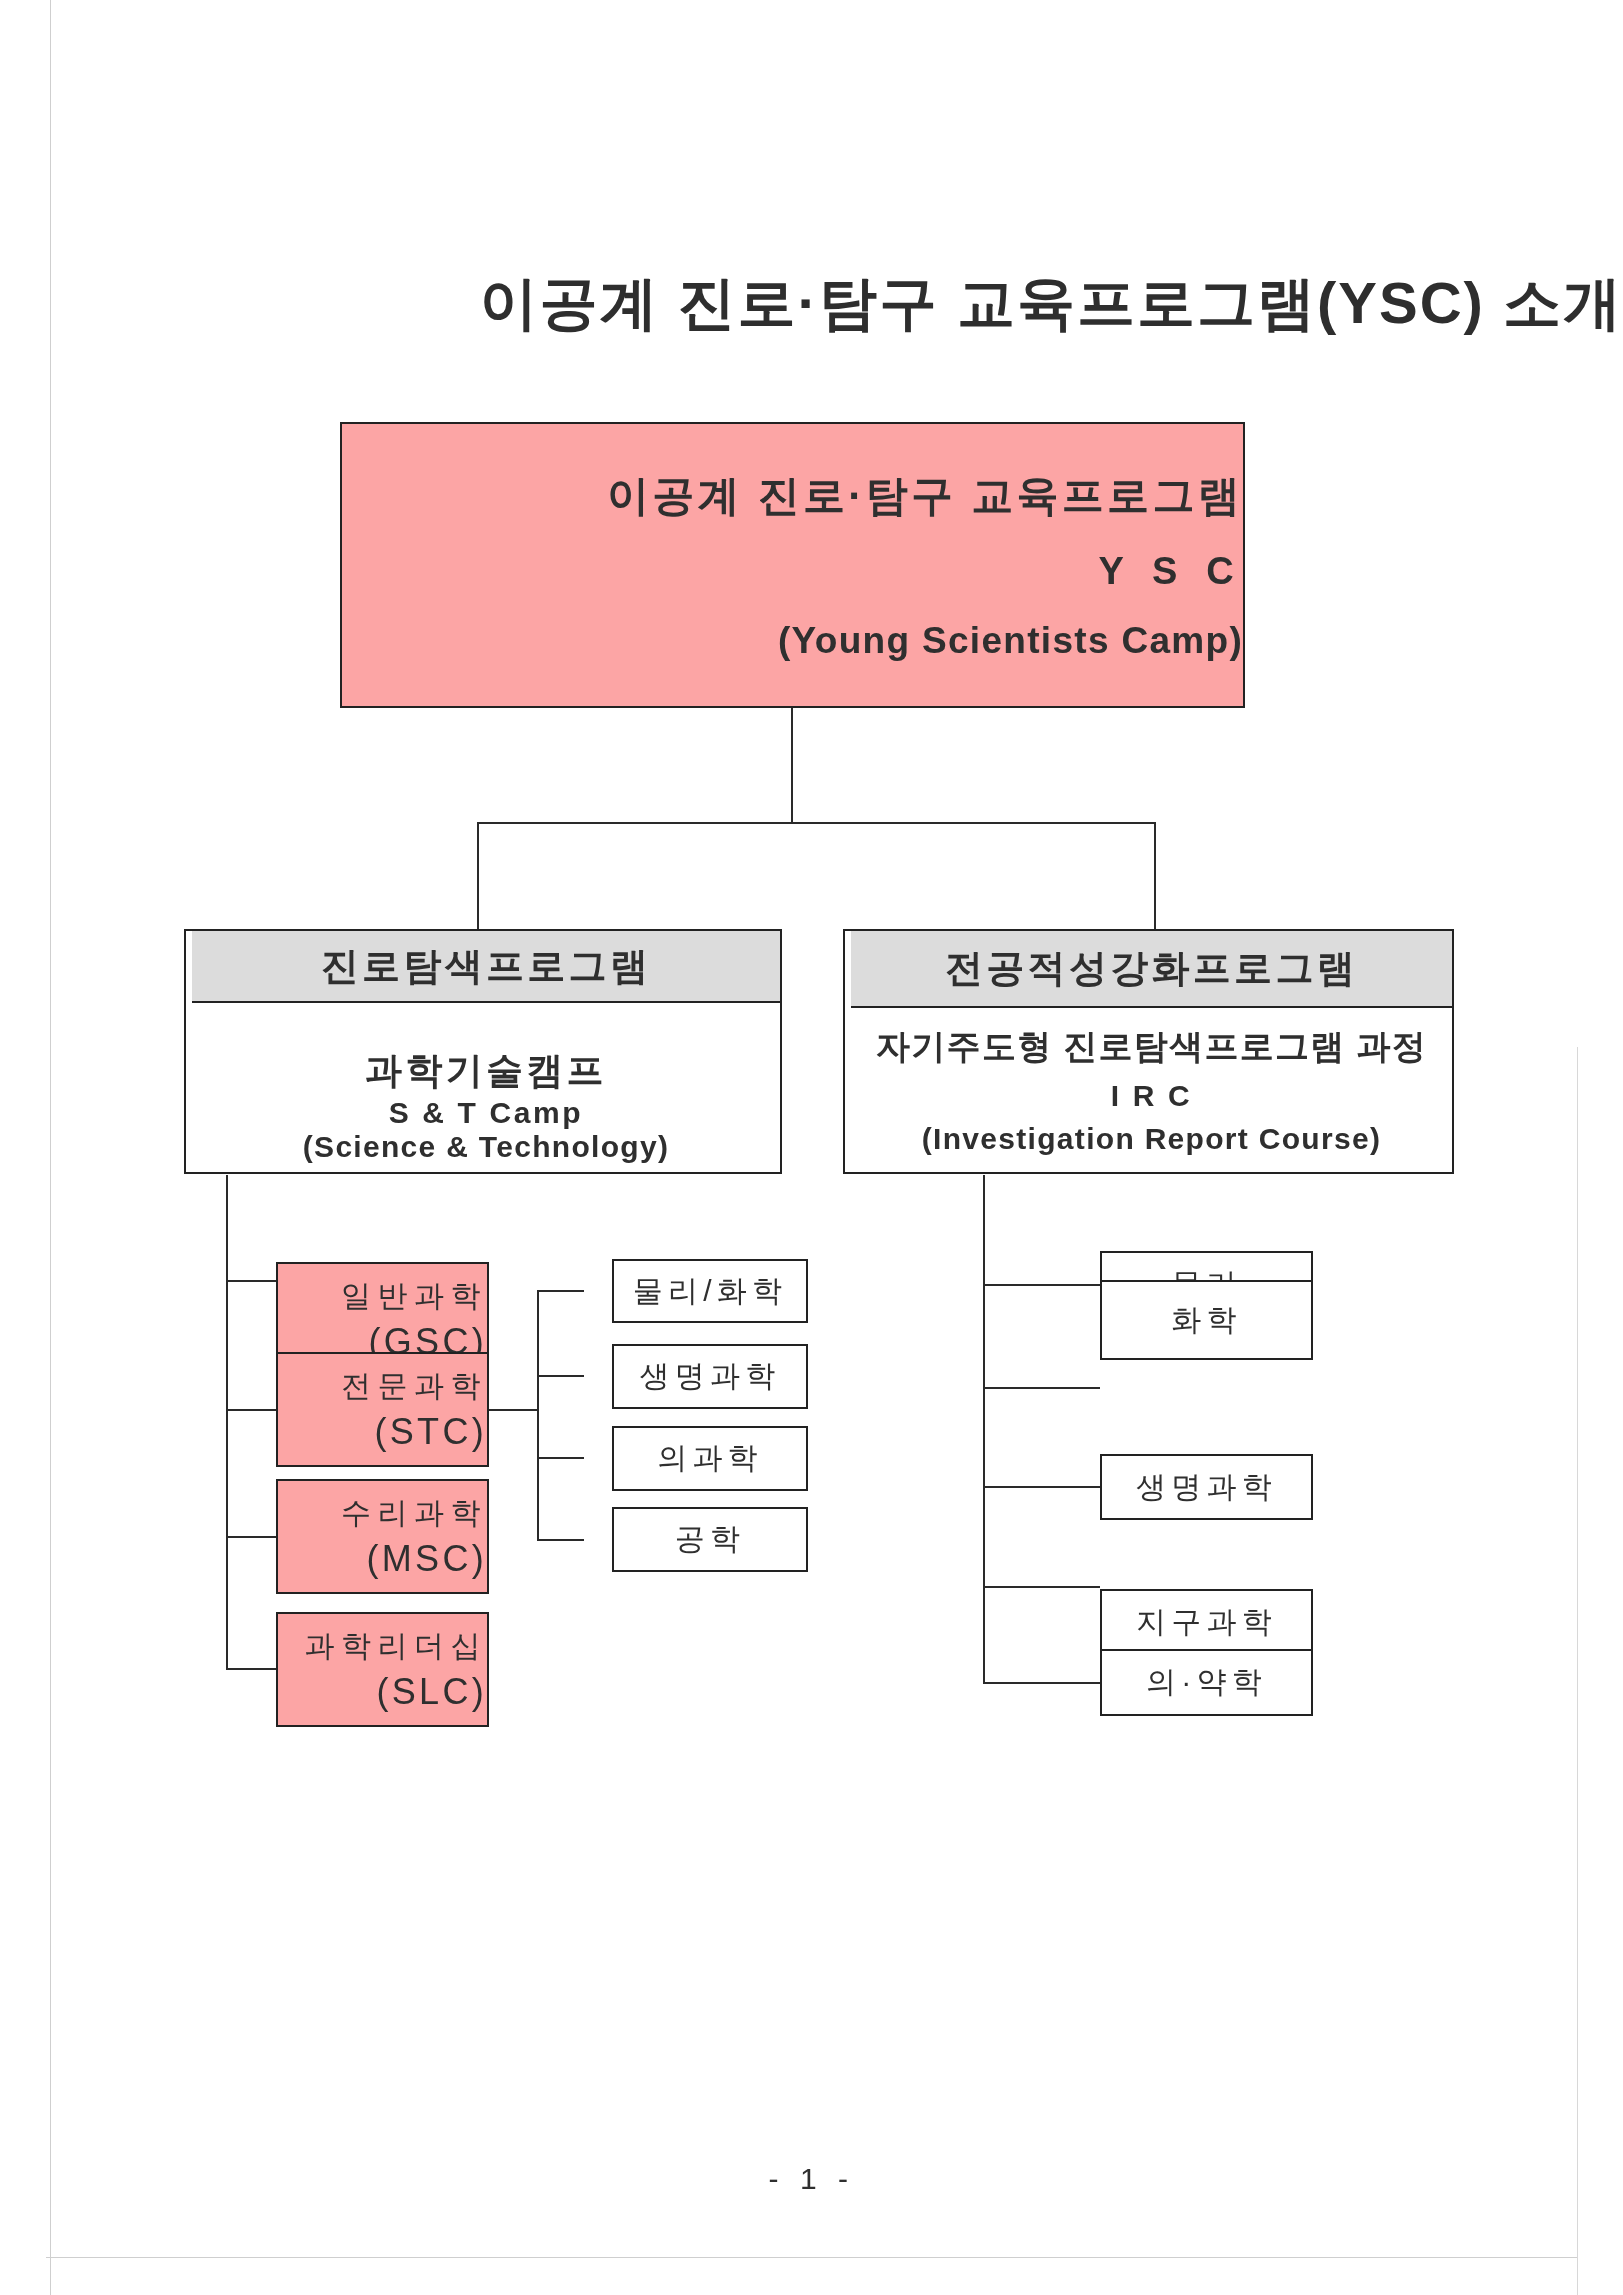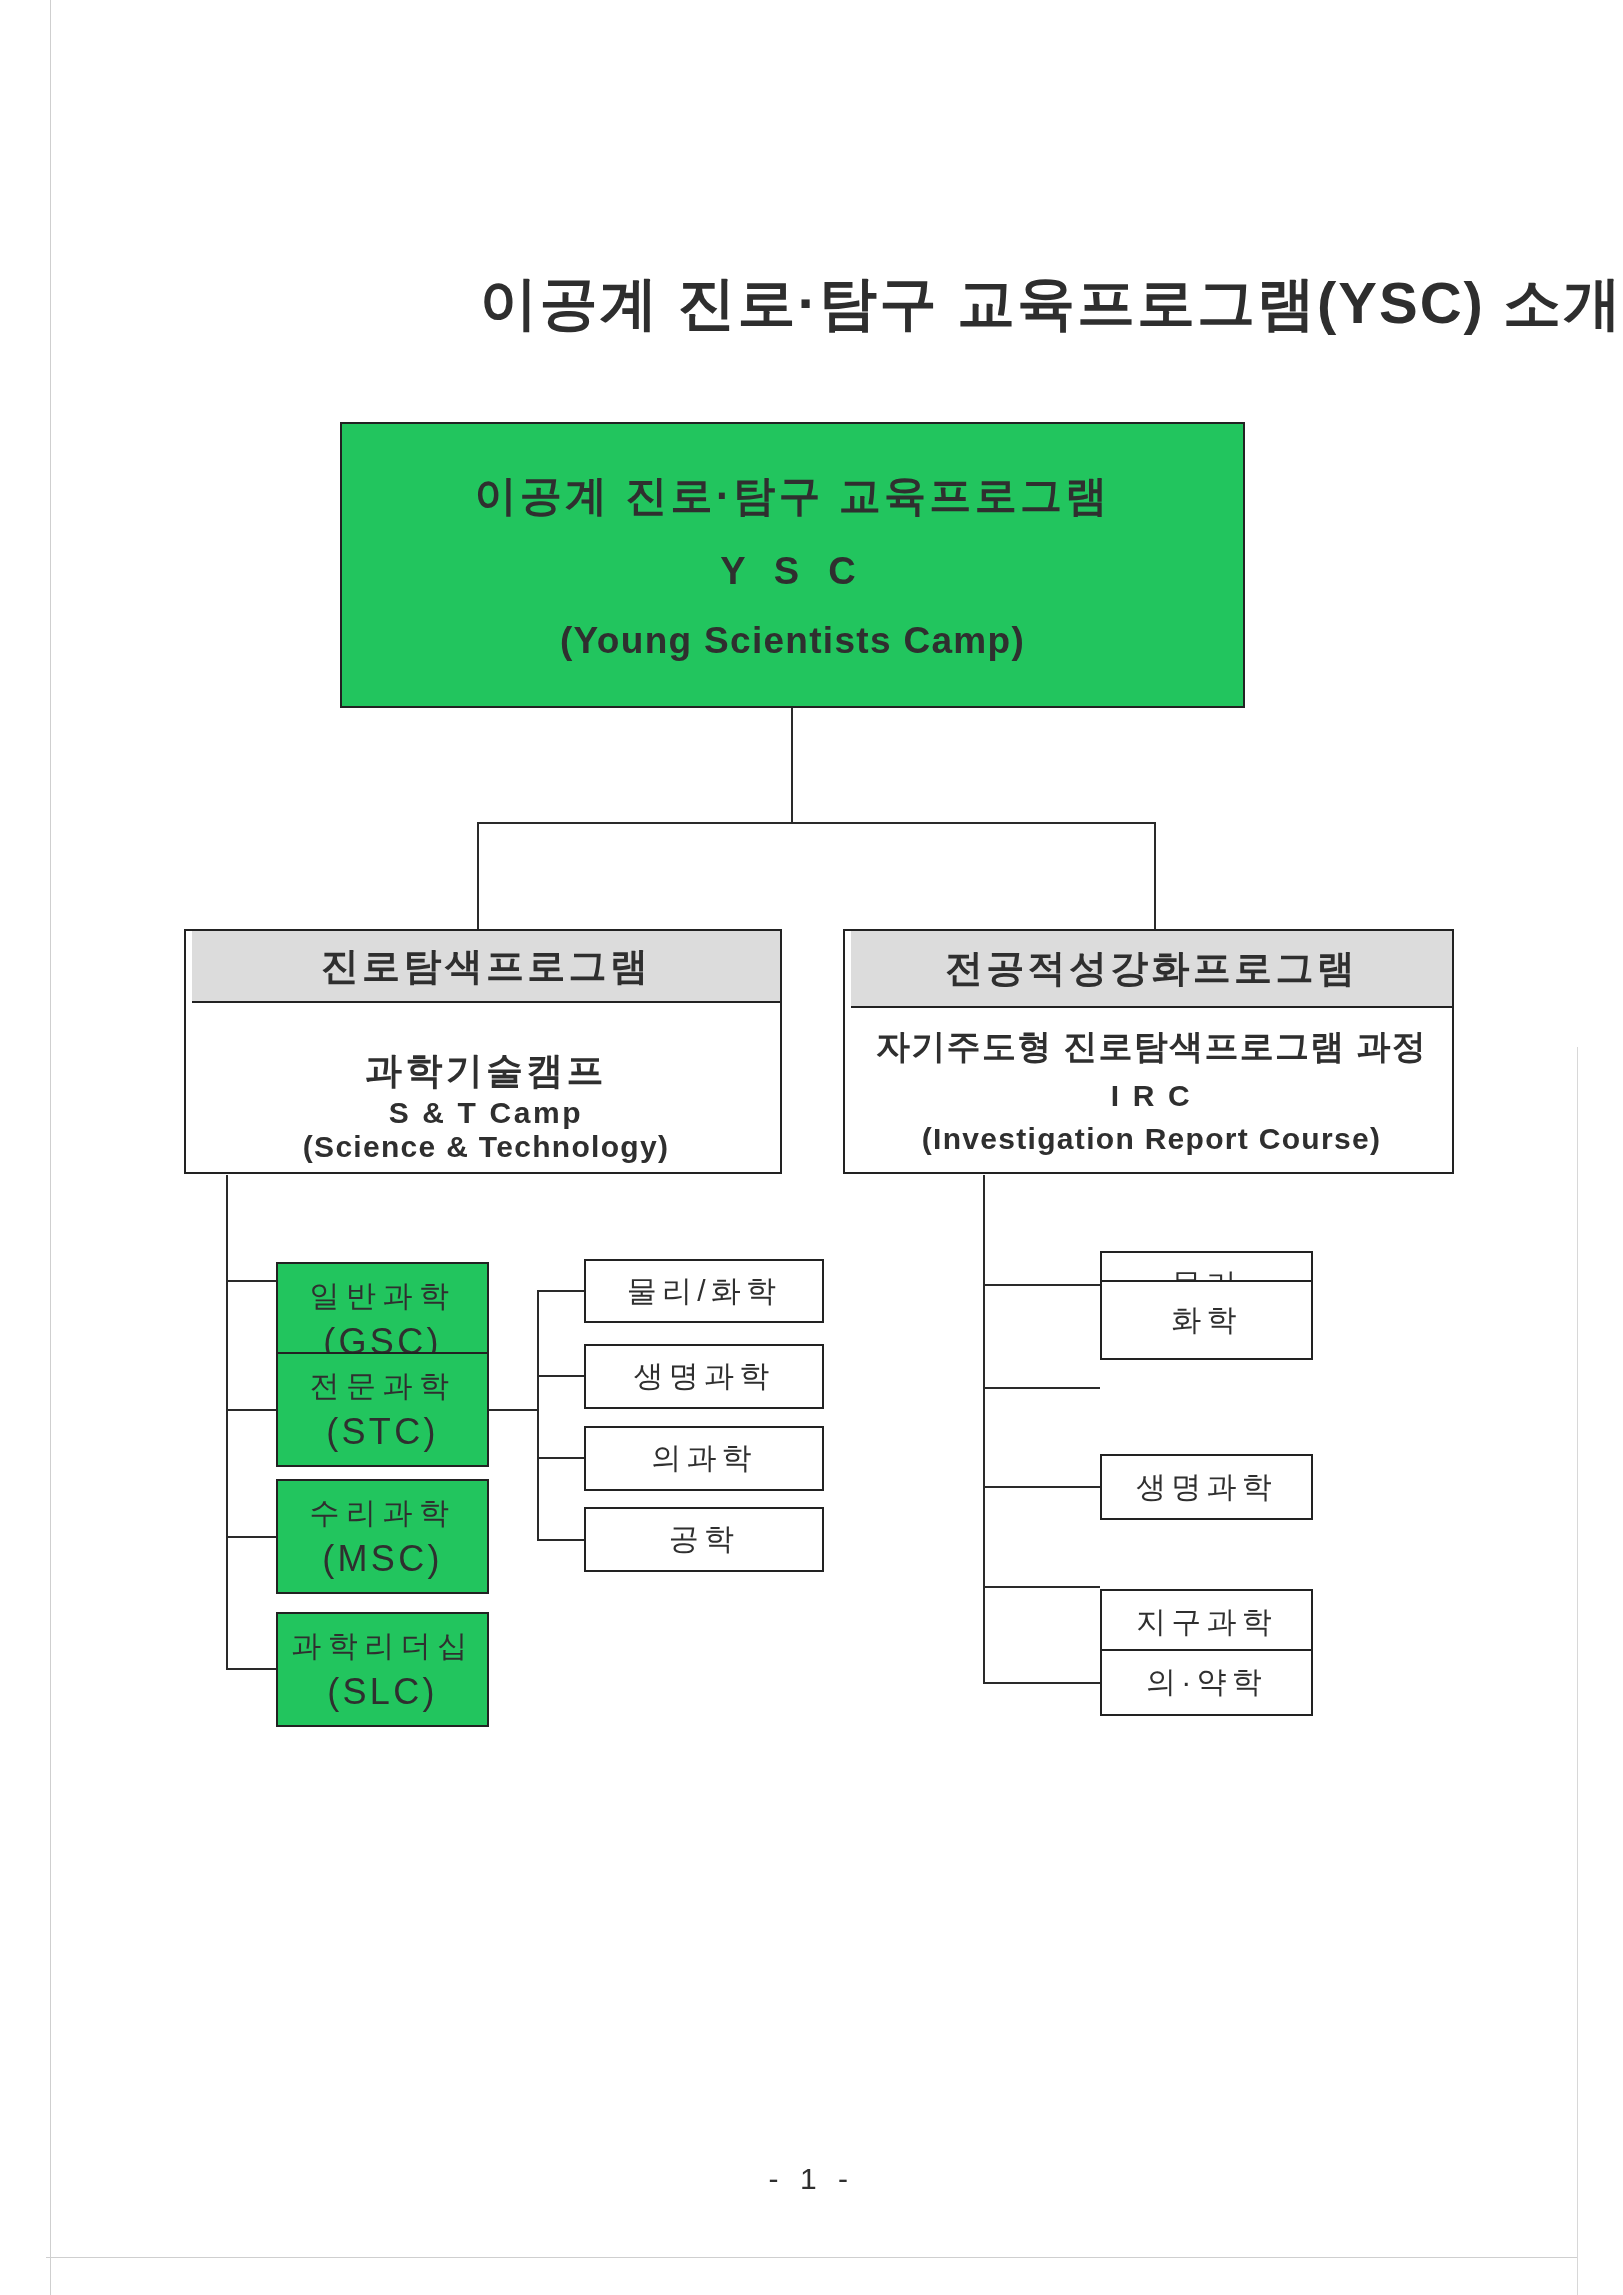--- a/index.html
+++ b/index.html
@@ -29,24 +29,24 @@
     font-size: 58px;
     font-weight: bold;
     letter-spacing: 2px;
     color: #2e2e2e;
   }
 
   
   .node {
     box-sizing: border-box;
     border: 2px solid #222222;
-    background: #22c55e;
+    background: #fca5a5;
     display: flex;
     flex-direction: column;
-    align-items: center;
+    align-items: flex-end;
     justify-content: space-evenly;
   }
 
   .root-box {
     left: 340px; top: 422px;
     width: 905px; height: 286px;
     border-width: 2.6px;
     padding: 18.3px 0;
   }
   .root-line1 { font-size: 42px; font-weight: bold; letter-spacing: 3.3px; }
@@ -103,21 +103,21 @@
   .subject-box {
     display: flex;
     align-items: center;
     justify-content: center;
     box-sizing: border-box;
     border: 2px solid #222222;
     background: #ffffff;
     font-size: 30px;
     letter-spacing: 5.2px;
   }
-  .mid-box   { left: 584px;  width: 240px; }
+  .mid-box   { left: 612px;  width: 196px; }
   .right-box { left: 1100px; width: 213px; }
 
   
   .line { background: #2a2a2a; }
 
   .page-number {
     left: 0; right: 0;
     top: 2162px;
     text-align: center;
     font-size: 30px;

